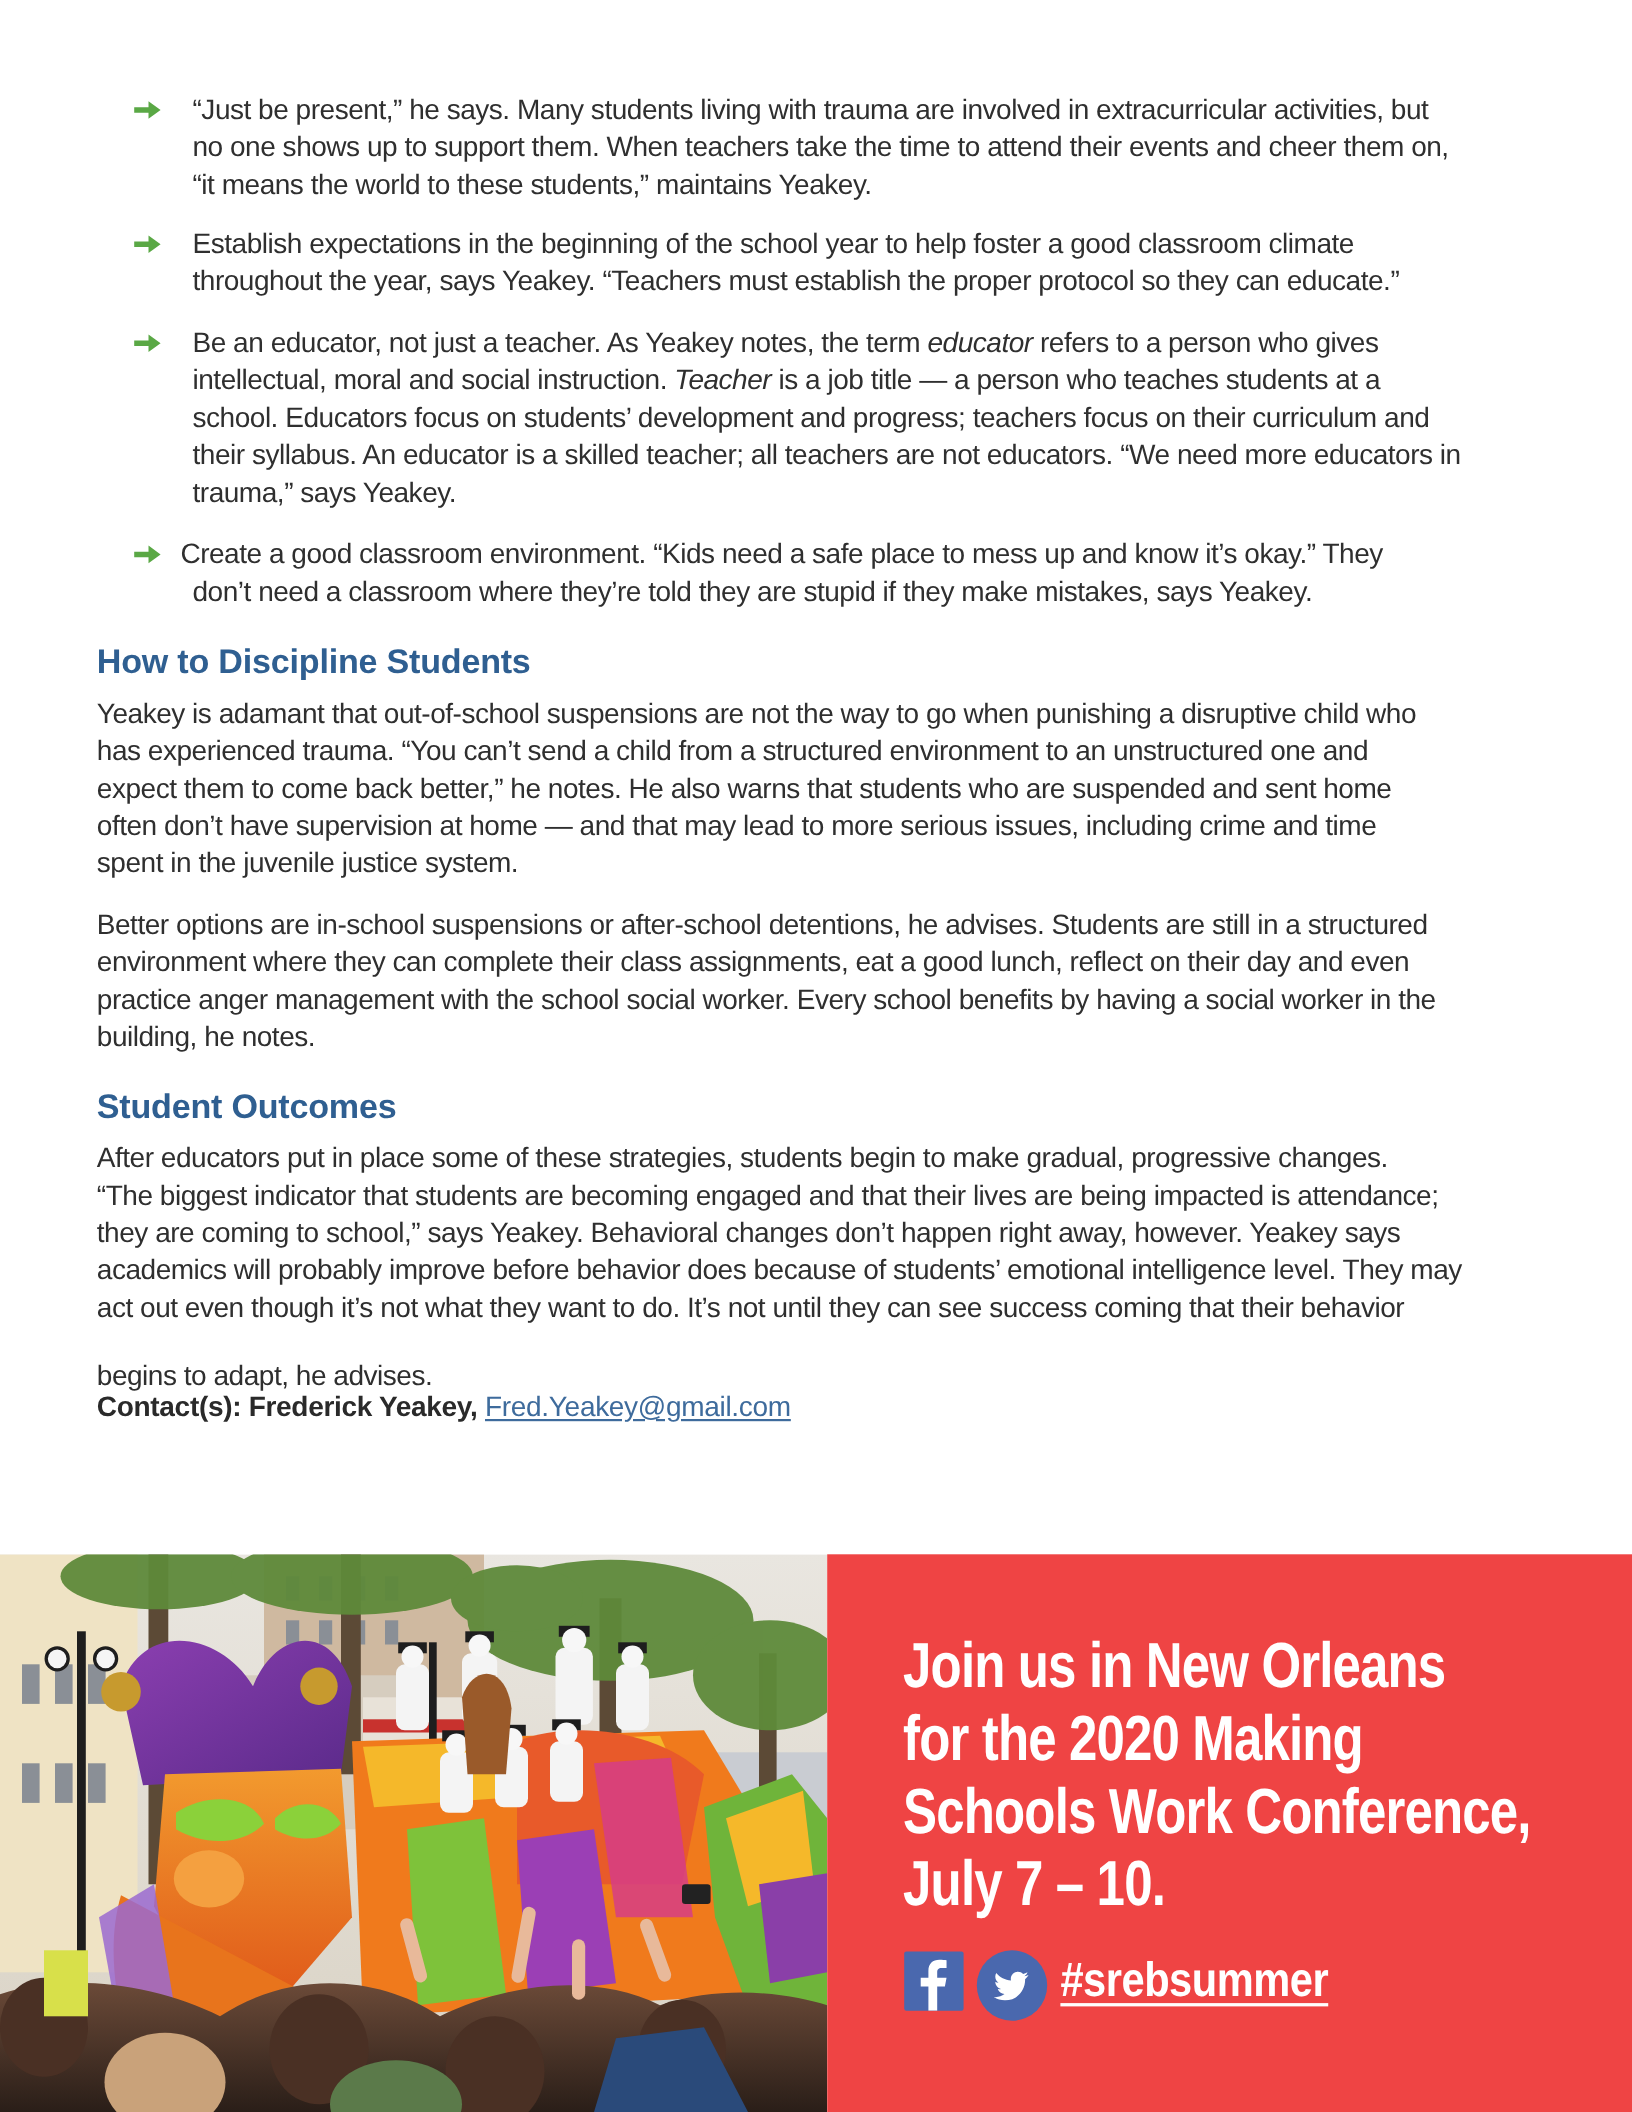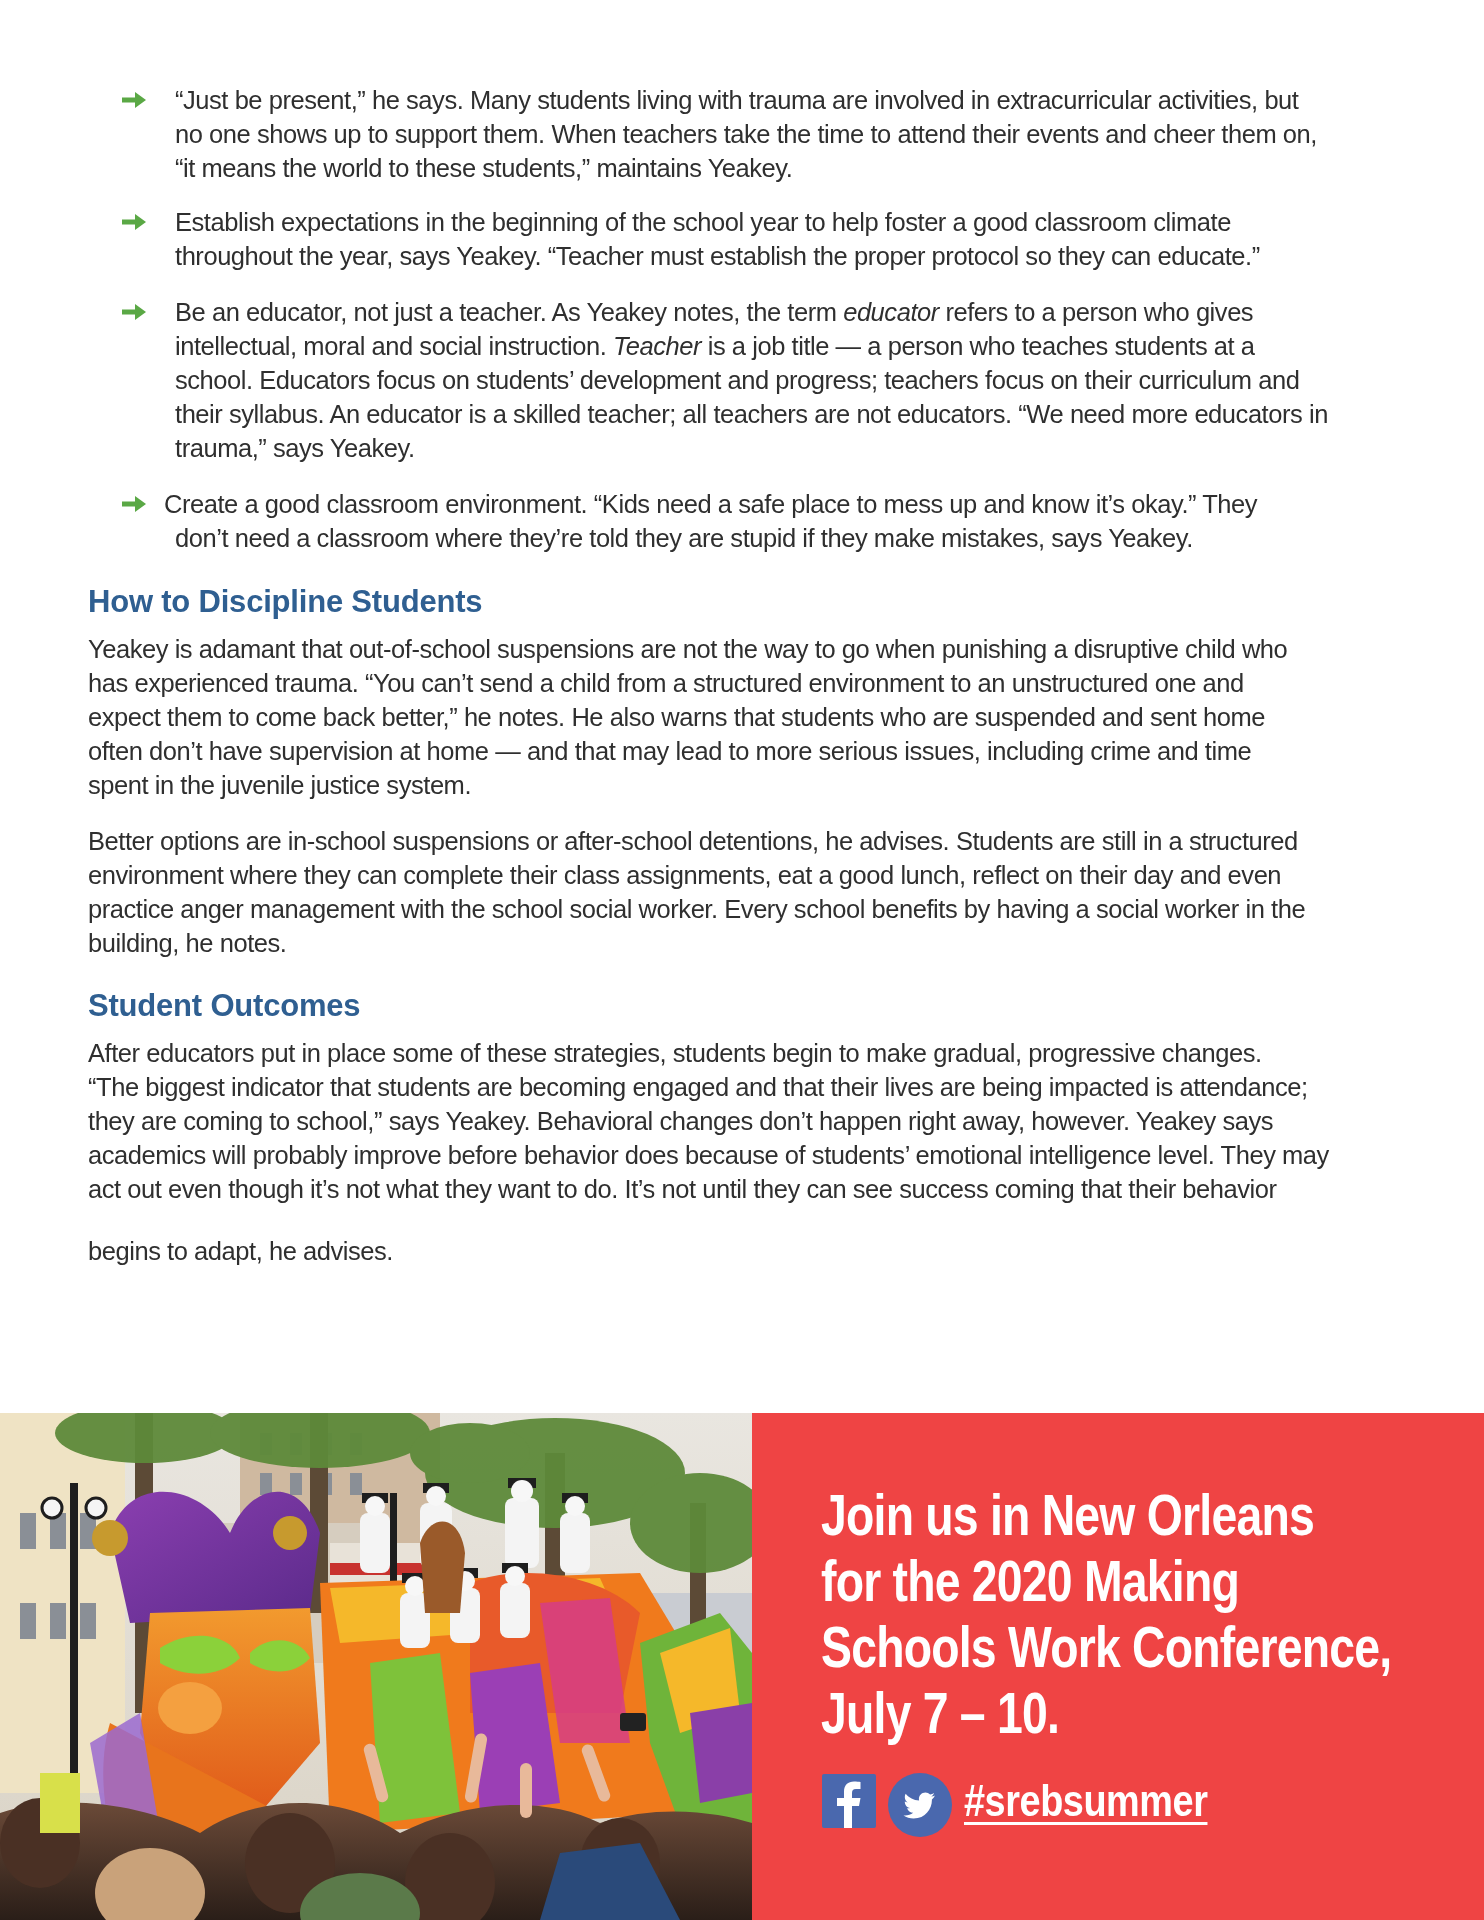--- a/index.html
+++ b/index.html
@@ -47,21 +47,21 @@
       <path d="M1 7.5 H14 V2 L25 10 L14 18 V12.5 H1 Z" fill="#5aa845"></path>
     </svg>
     <div class="line" style="left:175px; top:83px;">“Just be present,” he says. Many students living with trauma are involved in extracurricular activities, but</div>
     <div class="line" style="left:175px; top:117px;">no one shows up to support them. When teachers take the time to attend their events and cheer them on,</div>
     <div class="line" style="left:175px; top:151px;">“it means the world to these students,” maintains Yeakey.</div>
 
     <svg class="arrow" style="left:121px; top:212px;" viewBox="0 0 26 20">
       <path d="M1 7.5 H14 V2 L25 10 L14 18 V12.5 H1 Z" fill="#5aa845"></path>
     </svg>
     <div class="line" style="left:175px; top:205px;">Establish expectations in the beginning of the school year to help foster a good classroom climate</div>
-    <div class="line" style="left:175px; top:239px;">throughout the year, says Yeakey. “Teacher must establish the proper protocol so they can educate.”</div>
+    <div class="line" style="left:175px; top:239px;">throughout the year, says Yeakey. “Teachers must establish the proper protocol so they can educate.”</div>
 
     <svg class="arrow" style="left:121px; top:302px;" viewBox="0 0 26 20">
       <path d="M1 7.5 H14 V2 L25 10 L14 18 V12.5 H1 Z" fill="#5aa845"></path>
     </svg>
     <div class="line" style="left:175px; top:295px;"><span>Be an educator, not just a teacher. As Yeakey notes, the term </span><em>educator</em><span> refers to a person who gives</span></div>
     <div class="line" style="left:175px; top:329px;"><span>intellectual, moral and social instruction. </span><em>Teacher</em><span> is a job title — a person who teaches students at a</span></div>
     <div class="line" style="left:175px; top:363px;">school. Educators focus on students’ development and progress; teachers focus on their curriculum and</div>
     <div class="line" style="left:175px; top:397px;">their syllabus. An educator is a skilled teacher; all teachers are not educators. “We need more educators in</div>
     <div class="line" style="left:175px; top:431px;">trauma,” says Yeakey.</div>
 
@@ -90,20 +90,24 @@
   <div class="heading" style="top:987px;">Student Outcomes</div>
   <div>
     <div class="line" style="left:88px; top:1036px;">After educators put in place some of these strategies, students begin to make gradual, progressive changes.</div>
     <div class="line" style="left:88px; top:1070px;">“The biggest indicator that students are becoming engaged and that their lives are being impacted is attendance;</div>
     <div class="line" style="left:88px; top:1104px;">they are coming to school,” says Yeakey. Behavioral changes don’t happen right away, however. Yeakey says</div>
     <div class="line" style="left:88px; top:1138px;">academics will probably improve before behavior does because of students’ emotional intelligence level. They may</div>
     <div class="line" style="left:88px; top:1172px;">act out even though it’s not what they want to do. It’s not until they can see success coming that their behavior</div>
     <div class="line" style="left:88px; top:1206px;margin-top:28px;">begins to adapt, he advises.</div>
   </div>
 
+  <div class="contact">
+    <span class="label">Contact(s): Frederick Yeakey,</span>
+    <a href="#">Fred.Yeakey@gmail.com</a>
+  </div>
 
   <div class="photo">
     <svg width="752" height="507" viewBox="0 0 752 507">
       <defs>
         <linearGradient id="sky" x1="0" y1="0" x2="0" y2="1">
           <stop offset="0" stop-color="#e9e6e0"></stop>
           <stop offset="1" stop-color="#d9d2c4"></stop>
         </linearGradient>
         <linearGradient id="hat" x1="0" y1="0" x2="1" y2="1">
           <stop offset="0" stop-color="#8b3fb0"></stop>

